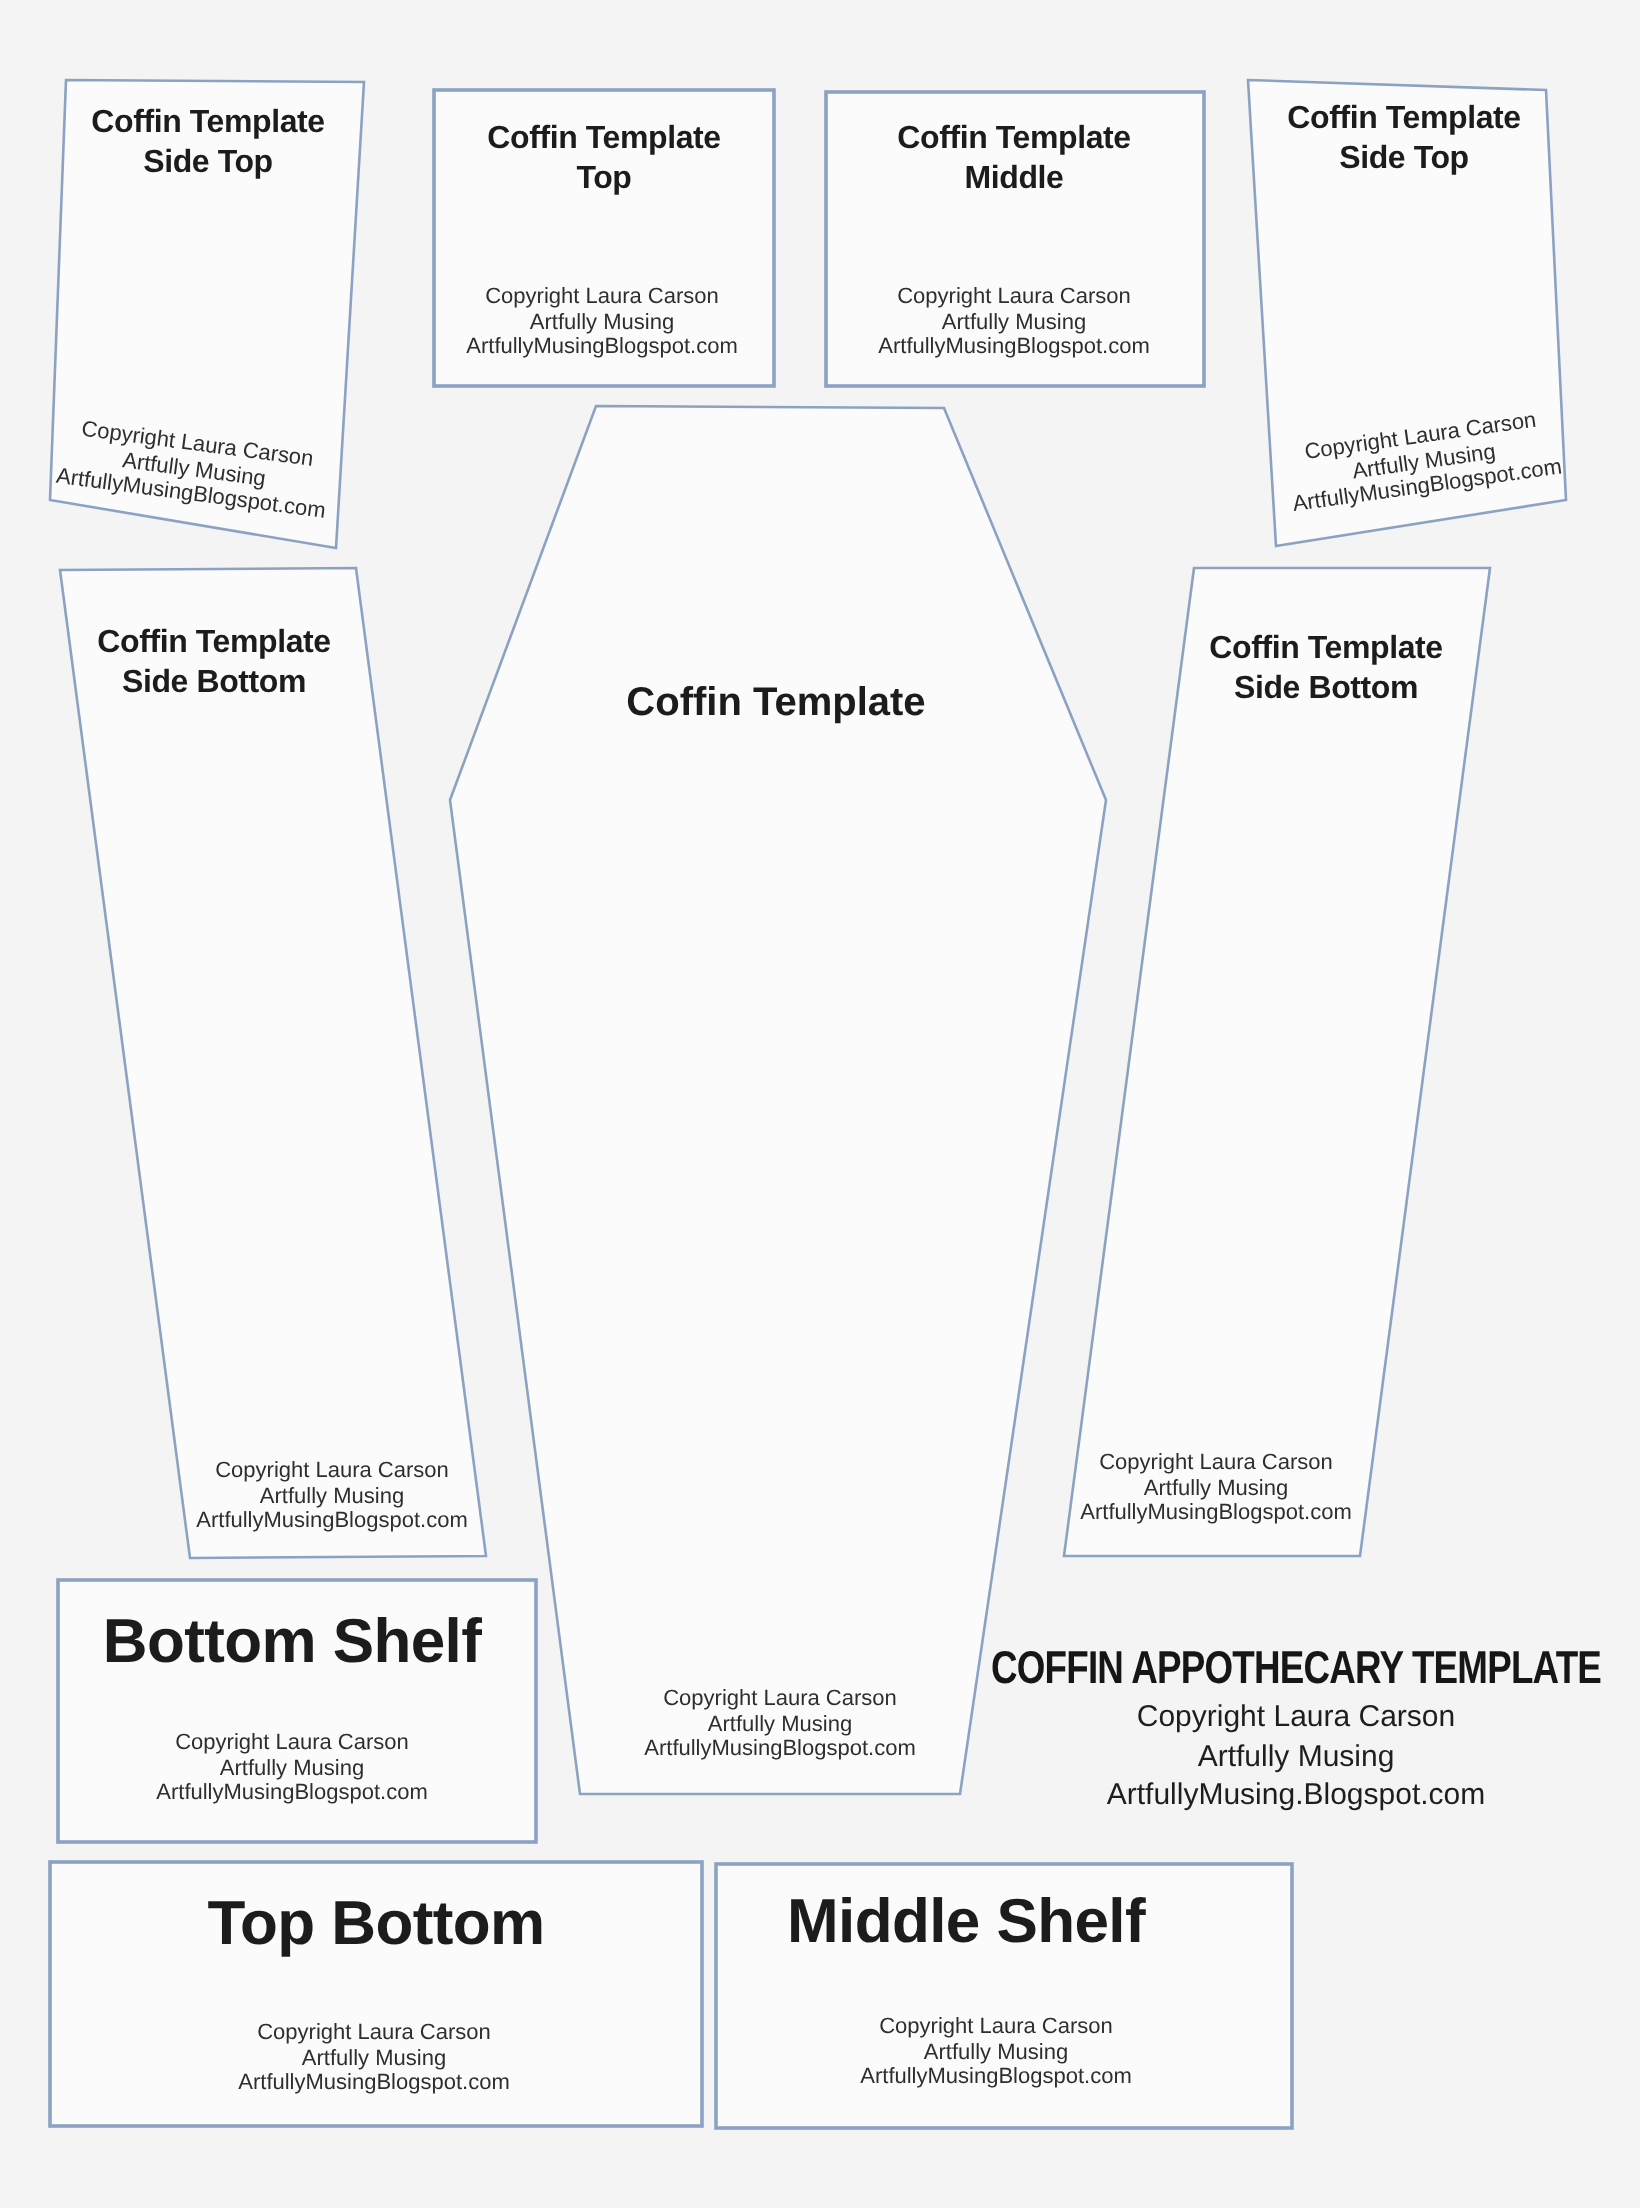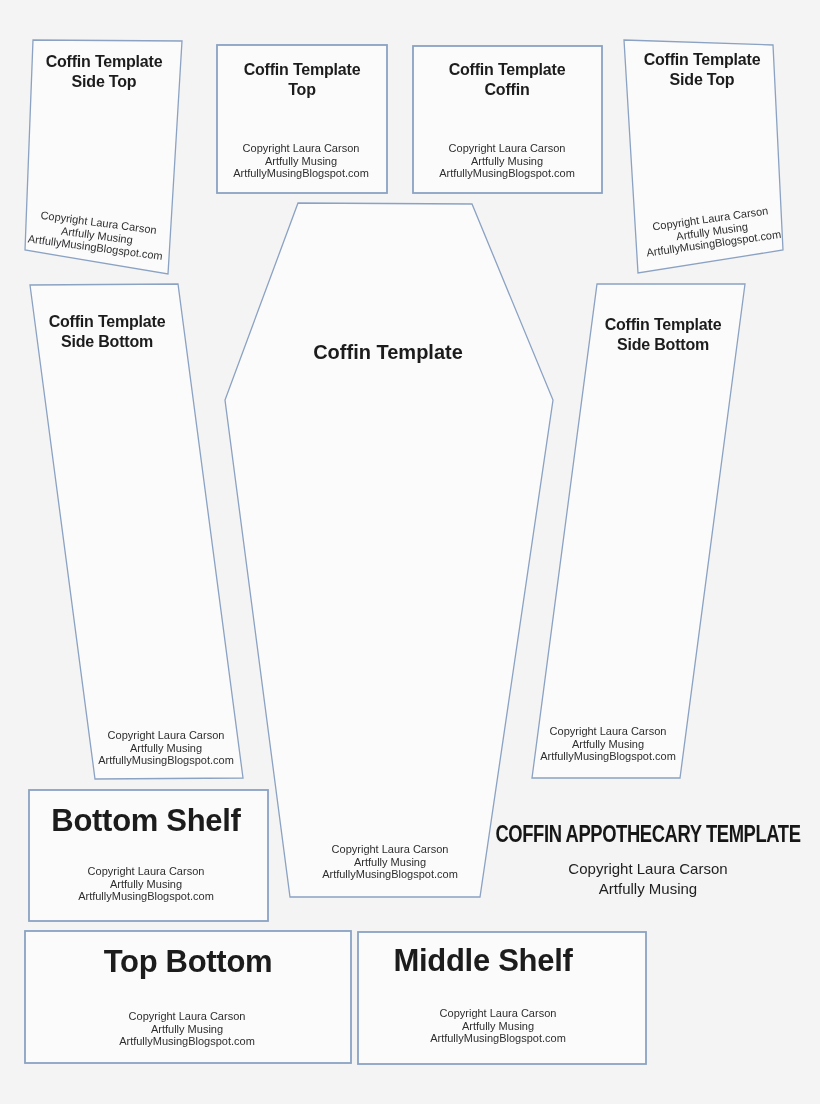--- a/index.html
+++ b/index.html
@@ -59,21 +59,21 @@
     <div>Top</div>
   </div>
   <div class="label copyright" style="left:301px;top:161px;">
     <div>Copyright Laura Carson</div>
     <div>Artfully Musing</div>
     <div>ArtfullyMusingBlogspot.com</div>
   </div>
 
   <div class="label piece-title" style="left:507px;top:80px;">
     <div>Coffin Template</div>
-    <div>Coffin</div>
+    <div>Middle</div>
   </div>
   <div class="label copyright" style="left:507px;top:161px;">
     <div>Copyright Laura Carson</div>
     <div>Artfully Musing</div>
     <div>ArtfullyMusingBlogspot.com</div>
   </div>
 
   <div class="label piece-title" style="left:702px;top:70px;">
     <div>Coffin Template</div>
     <div>Side Top</div>
@@ -119,20 +119,21 @@
     <div>Artfully Musing</div>
     <div>ArtfullyMusingBlogspot.com</div>
   </div>
 
   <div class="label footer-title" style="left:648px;top:834px;">
     <span class="squeeze">COFFIN APPOTHECARY TEMPLATE</span>
   </div>
   <div class="label footer-copy" style="left:648px;top:878px;">
     <div>Copyright Laura Carson</div>
     <div>Artfully Musing</div>
+    <div>ArtfullyMusing.Blogspot.com</div>
   </div>
 
   <div class="label shelf-title" style="left:188px;top:962px;">Top Bottom</div>
   <div class="label copyright" style="left:187px;top:1029px;">
     <div>Copyright Laura Carson</div>
     <div>Artfully Musing</div>
     <div>ArtfullyMusingBlogspot.com</div>
   </div>
 
   <div class="label shelf-title" style="left:483px;top:961px;">Middle Shelf</div>

